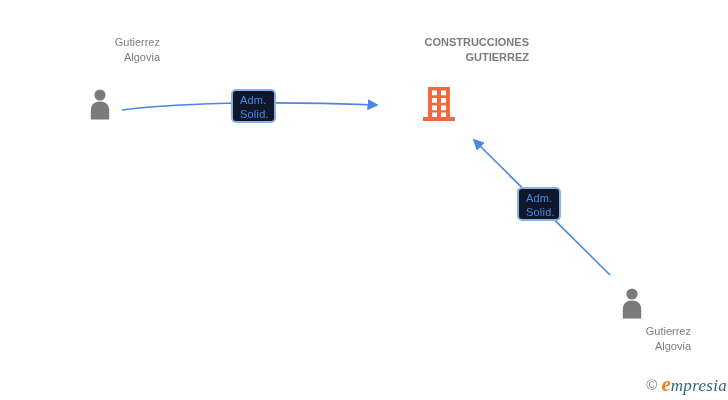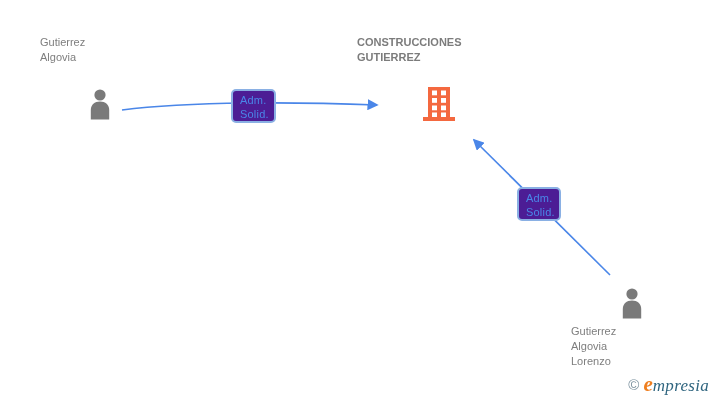--- a/index.html
+++ b/index.html
@@ -3,35 +3,35 @@
 <meta charset="utf-8">
 <style>
   html,body{margin:0;padding:0;}
   body{
     width:728px;height:400px;position:relative;overflow:hidden;
     background:#ffffff;font-family:"Liberation Sans",sans-serif;
   }
   .edges-svg{position:absolute;left:0;top:0;width:728px;height:400px;}
   .node{position:absolute;}
   .node-label{
-    position:absolute;text-align:left;
+    position:absolute;text-align:right;
     font-size:11px;line-height:15px;color:#7e7e7e;
   }
   .node-label.company{font-weight:bold;color:#7c7c7c;}
   .node-label span{display:block;}
   .edge-label{
     position:absolute;box-sizing:border-box;
-    background:#4c1d95;border:2px solid #8ab0e4;border-radius:5px;
+    background:#0f172a;border:2px solid #8ab0e4;border-radius:5px;
     color:#4a86e8;font-size:11px;line-height:14px;
     padding:2px 0 2px 7px;letter-spacing:.2px;
   }
   .edge-label span{display:block;}
   .icon-box{position:absolute;}
   .watermark{
-    position:absolute;right:19px;bottom:3px;
+    position:absolute;right:1px;bottom:3px;
     font-family:"Liberation Serif",serif;
     white-space:nowrap;
   }
   .watermark .copy{color:#7d93a0;font-size:15px;font-family:"Liberation Sans",sans-serif;vertical-align:1px;}
   .watermark .brand-e{color:#ef7e1e;font-style:italic;font-size:21px;font-weight:bold;}
   .watermark .brand-rest{color:#2f657f;font-style:italic;font-size:17px;letter-spacing:.3px;}
 </style>
 </head>
 <body>
 
@@ -57,21 +57,21 @@
     </svg>
   </div>
 </div>
 
 <div class="edge-label" style="left:231px;top:89px;width:45px;height:34px;">
   <span>Adm.</span>
   <span>Solid.</span>
 </div>
 
 <div class="node" style="left:357px;top:35px;width:160px;height:90px;">
-  <div class="node-label company" style="left:0;top:0;width:160px;">
+  <div class="node-label company" style="left:12px;top:0;width:160px;">
     <span>CONSTRUCCIONES</span>
     <span>GUTIERREZ</span>
   </div>
   <div class="icon-box" style="left:63px;top:51px;">
     <svg width="38" height="36" viewBox="0 0 38 36">
       <rect x="3" y="31" width="32" height="4" fill="#f4683f"></rect>
       <rect x="8" y="1" width="22" height="30" fill="#f4683f"></rect>
       <rect x="12" y="4.5" width="5" height="4.8" fill="#ffffff"></rect>
       <rect x="21" y="4.5" width="5" height="4.8" fill="#ffffff"></rect>
       <rect x="12" y="12" width="5" height="4.8" fill="#ffffff"></rect>
@@ -92,20 +92,19 @@
 <div class="node" style="left:571px;top:286px;width:120px;height:85px;">
   <div class="icon-box" style="left:46px;top:1px;">
     <svg width="30" height="32" viewBox="0 0 30 32">
       <circle cx="15" cy="7" r="5.6" fill="#7a7a7a"></circle>
       <path d="M15,13.5 c-5.4,0 -9.2,3.4 -9.2,8.4 L5.8,31.5 L24.2,31.5 L24.2,21.9 c0,-5 -3.8,-8.4 -9.2,-8.4 z" fill="#7a7a7a"></path>
     </svg>
   </div>
   <div class="node-label" style="left:0;top:38px;width:120px;">
     <span>Gutierrez</span>
     <span>Algovia</span>
-    <span>Lorenzo</span>
   </div>
 </div>
 
 <div class="watermark">
   <span class="copy">©</span>
   <span class="brand-e">e</span><span class="brand-rest">mpresia</span>
 </div>
 
 </body></html>

